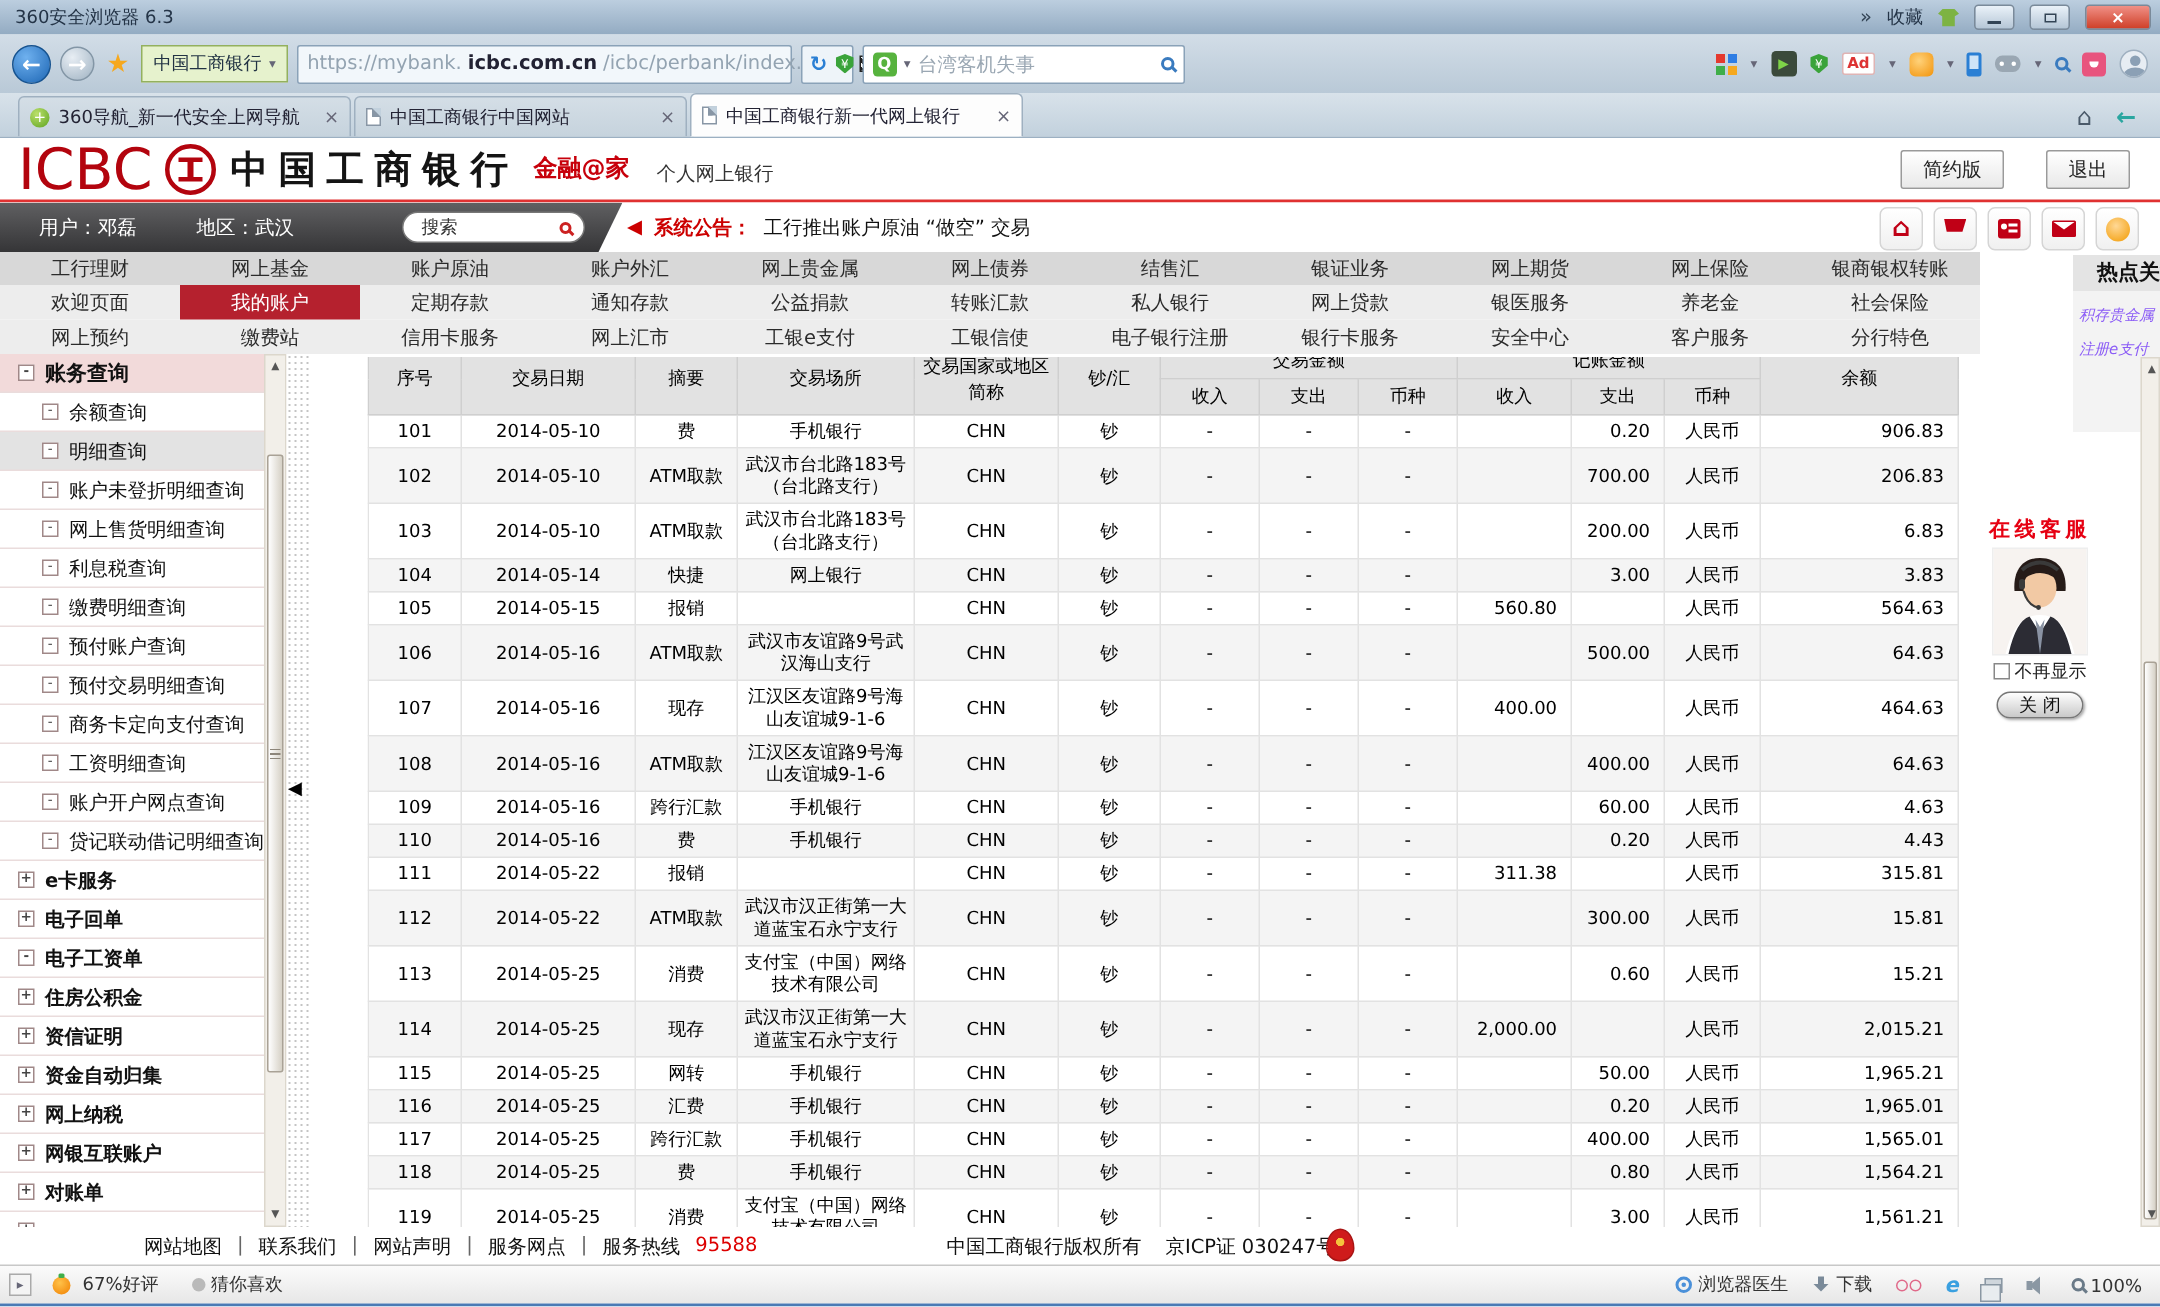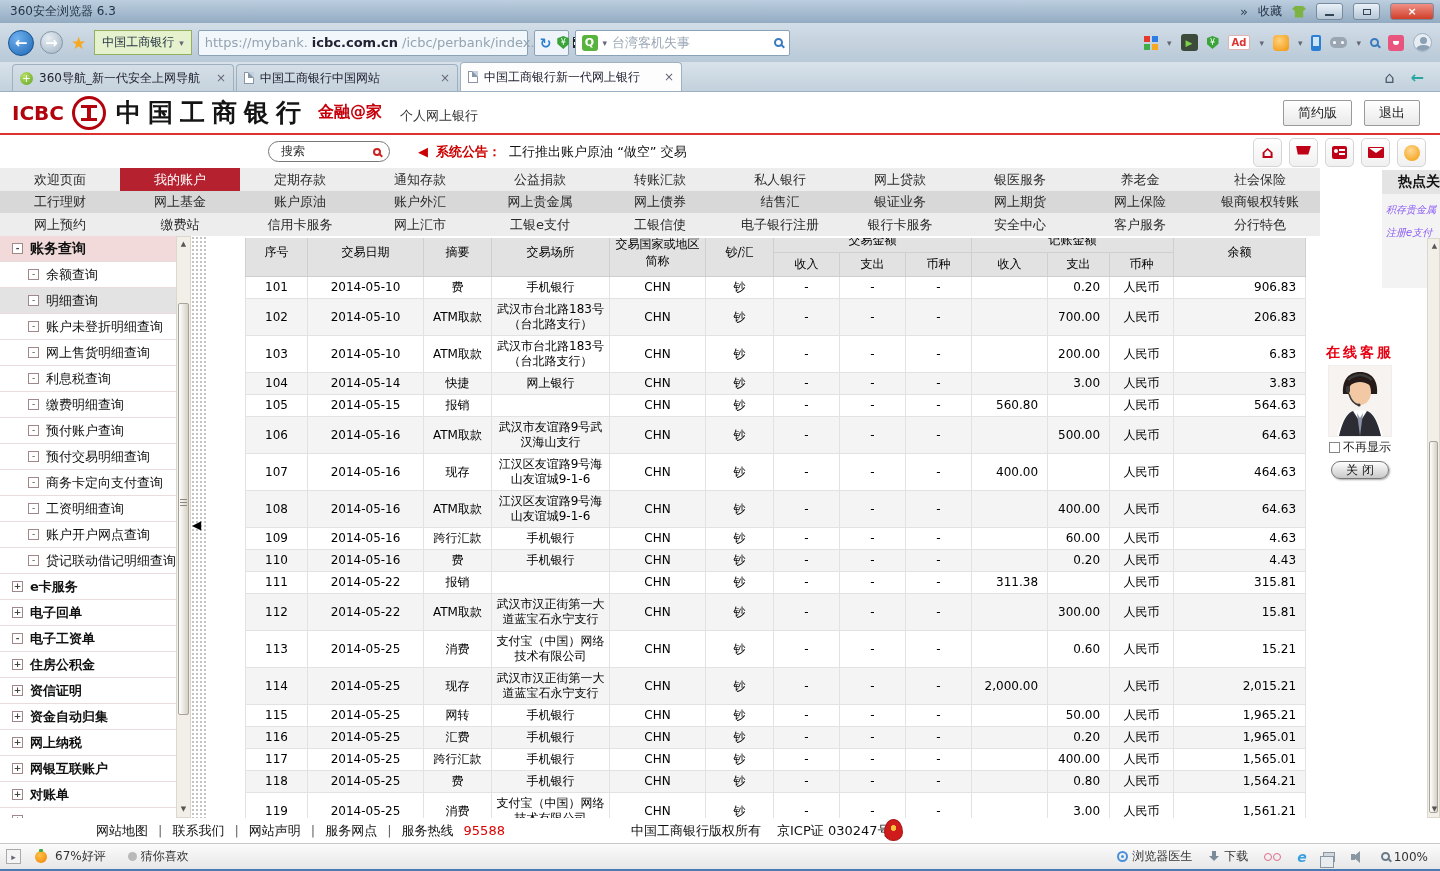--- a/index.html
+++ b/index.html
@@ -88,30 +88,30 @@
     color:#fff; font-size:10px; line-height:13px; text-align:center; display:inline-block; flex:0 0 auto; }
   .favpage { width:10px; height:12px; background:#fff; border:1px solid #8896a5; display:inline-block; flex:0 0 auto; position:relative; }
   .favpage::after { content:""; position:absolute; right:-1px; top:-1px; border:3px solid; border-color:#c2d1dd #c2d1dd #8896a5 #8896a5; }
   .tabbar-right { margin-left:auto; display:flex; align-items:center; gap:16px; padding:0 16px 4px 0; }
   .i-home-up { font-size:16px; color:#4a5a6a; }
   .i-back-teal { font-size:16px; color:#2aa6a0; font-weight:bold; }
 
   
   #bankheader { position:absolute; top:92px; left:0; width:1440px; height:43px; background:#fff;
     border-bottom:2px solid #e03131; display:flex; align-items:center; padding:0 20px 0 12px; }
-  .logo-icbc { font-size:20px; font-weight:bold; color:#b3040e; letter-spacing:0; }
+  .logo-icbc { font-size:38px; font-weight:normal; color:#b3040e; letter-spacing:0; }
   .emblem { width:34px; height:34px; border:3px solid #b3040e; border-radius:50%; margin:0 10px 0 8px;
     display:flex; align-items:center; justify-content:center; }
   .emblem-glyph { width:16px; height:16px; position:relative; }
   .emblem-glyph::before { content:""; position:absolute; left:0; top:0; width:16px; height:3px; background:#b3040e; box-shadow:0 13px 0 #b3040e; }
   .emblem-glyph::after { content:""; position:absolute; left:6px; top:3px; width:4px; height:10px; background:#b3040e; }
   .bank-name { font-size:25px; font-weight:bold; color:#141414; letter-spacing:7px; margin-right:10px; }
   .bank-slogan { font-size:16px; font-weight:bold; color:#c7000b; margin-right:18px; }
   .bank-sub { font-size:13px; color:#333; align-self:center; margin-top:6px; }
-  .hdr-btns { margin-left:auto; display:flex; gap:12px; }
+  .hdr-btns { margin-left:auto; display:flex; gap:28px; }
   .hdr-btn { border:1px solid #9a9a9a; background:linear-gradient(#fff,#e9e9e9); font-size:13px;
     padding:3px 14px; border-radius:2px; color:#222; }
 
   
   #userstrip { position:absolute; top:135px; left:0; width:1440px; height:33px; background:#fff; }
   .darkbar { position:absolute; left:0; top:0; width:415px; height:33px; color:#fff;
     background:linear-gradient(#606062,#353537); clip-path:polygon(0 0,100% 0,calc(100% - 16px) 100%,0 100%);
     display:flex; align-items:center; font-size:13px; }
   .darkbar .lbl { margin-left:26px; }
   .darkbar .lbl2 { margin-left:40px; }
@@ -339,20 +339,26 @@
   <span class="bank-name">中国工商银行</span>
   <span class="bank-slogan">金融@家</span>
   <span class="bank-sub">个人网上银行</span>
   <div class="hdr-btns">
     <span class="hdr-btn">简约版</span>
     <span class="hdr-btn">退出</span>
   </div>
 </div>
 
 <div id="userstrip">
+  <div class="darkbar">
+    <span class="lbl">用户：</span>
+    <span>邓磊</span>
+    <span class="lbl2">地区：</span>
+    <span>武汉</span>
+  </div>
   <div class="pill">
     <span>搜索</span>
     <span class="mag-red"></span>
   </div>
   <div class="notice">
     <span class="horn">◀</span>
     <span class="notice-label">系统公告：</span>
     <span class="notice-text">工行推出账户原油 “做空” 交易</span>
   </div>
   <div class="quick-icons">
@@ -368,45 +374,45 @@
     <span class="qbtn">
         <span class="i-mail"></span>
       </span>
     <span class="qbtn">
         <span class="i-head"></span>
       </span>
   </div>
 </div>
 
 <div id="navrows">
+    <div class="nav-row mid">
+      <span class="nav-item">工行理财</span>
+      <span class="nav-item">网上基金</span>
+      <span class="nav-item">账户原油</span>
+      <span class="nav-item">账户外汇</span>
+      <span class="nav-item">网上贵金属</span>
+      <span class="nav-item">网上债券</span>
+      <span class="nav-item">结售汇</span>
+      <span class="nav-item">银证业务</span>
+      <span class="nav-item">网上期货</span>
+      <span class="nav-item">网上保险</span>
+      <span class="nav-item">银商银权转账</span>
+    </div>
     <div class="nav-row ">
       <span class="nav-item">欢迎页面</span>
       <span class="nav-item active">我的账户</span>
       <span class="nav-item">定期存款</span>
       <span class="nav-item">通知存款</span>
       <span class="nav-item">公益捐款</span>
       <span class="nav-item">转账汇款</span>
       <span class="nav-item">私人银行</span>
       <span class="nav-item">网上贷款</span>
       <span class="nav-item">银医服务</span>
       <span class="nav-item">养老金</span>
       <span class="nav-item">社会保险</span>
-    </div>
-    <div class="nav-row mid">
-      <span class="nav-item">工行理财</span>
-      <span class="nav-item">网上基金</span>
-      <span class="nav-item">账户原油</span>
-      <span class="nav-item">账户外汇</span>
-      <span class="nav-item">网上贵金属</span>
-      <span class="nav-item">网上债券</span>
-      <span class="nav-item">结售汇</span>
-      <span class="nav-item">银证业务</span>
-      <span class="nav-item">网上期货</span>
-      <span class="nav-item">网上保险</span>
-      <span class="nav-item">银商银权转账</span>
     </div>
     <div class="nav-row ">
       <span class="nav-item">网上预约</span>
       <span class="nav-item">缴费站</span>
       <span class="nav-item">信用卡服务</span>
       <span class="nav-item">网上汇市</span>
       <span class="nav-item">工银e支付</span>
       <span class="nav-item">工银信使</span>
       <span class="nav-item">电子银行注册</span>
       <span class="nav-item">银行卡服务</span>

